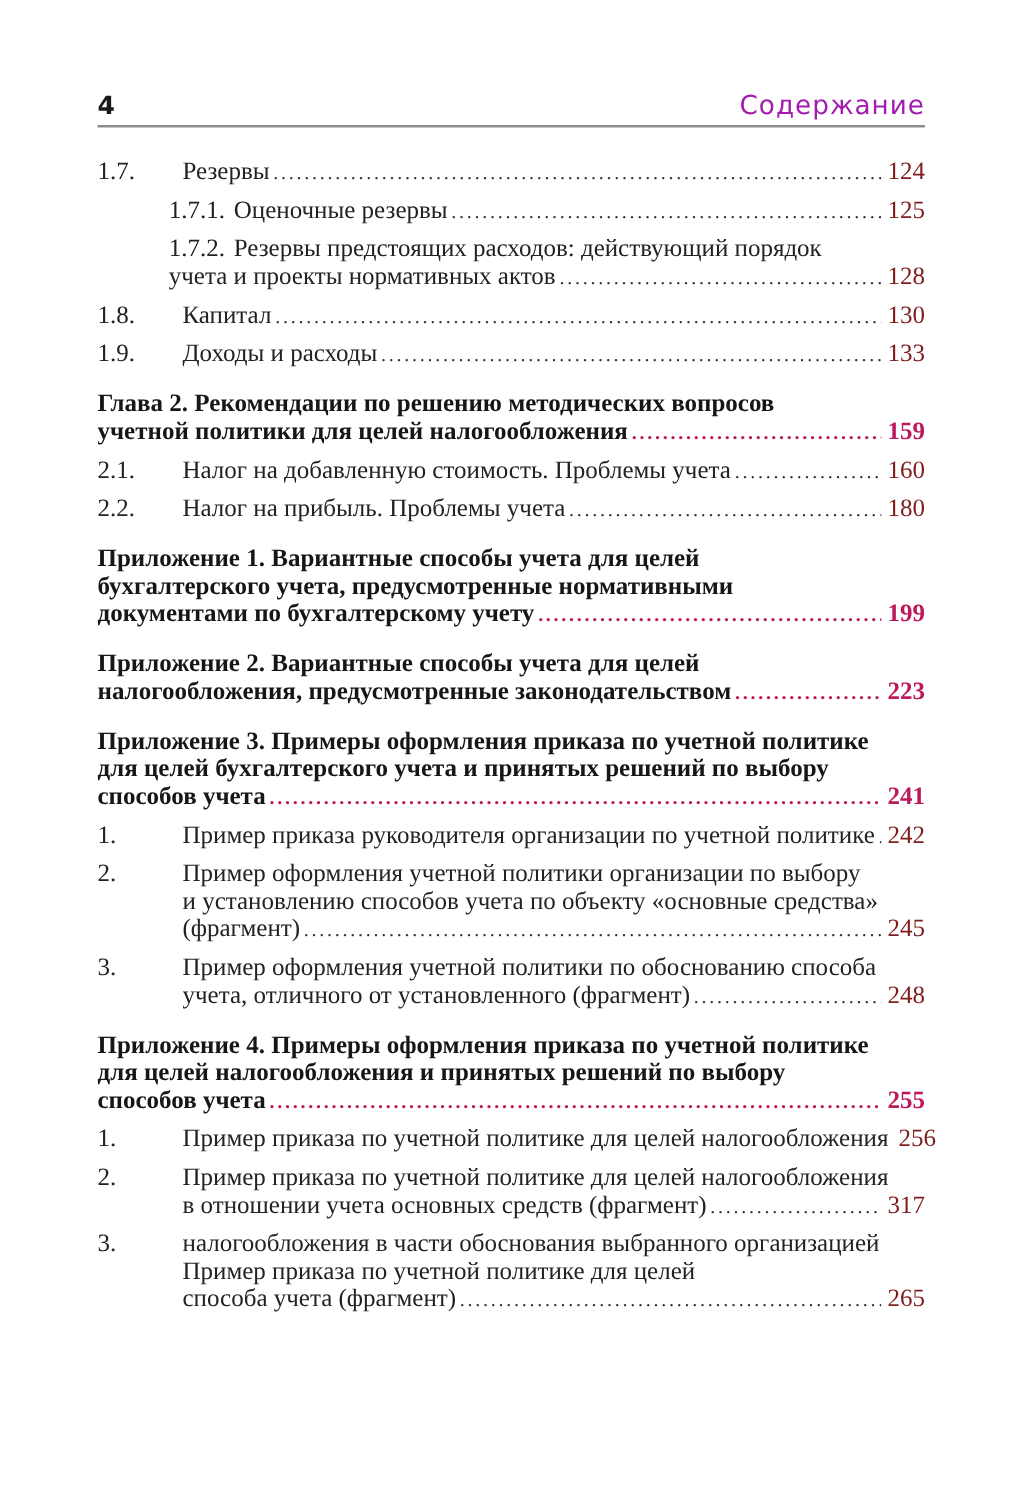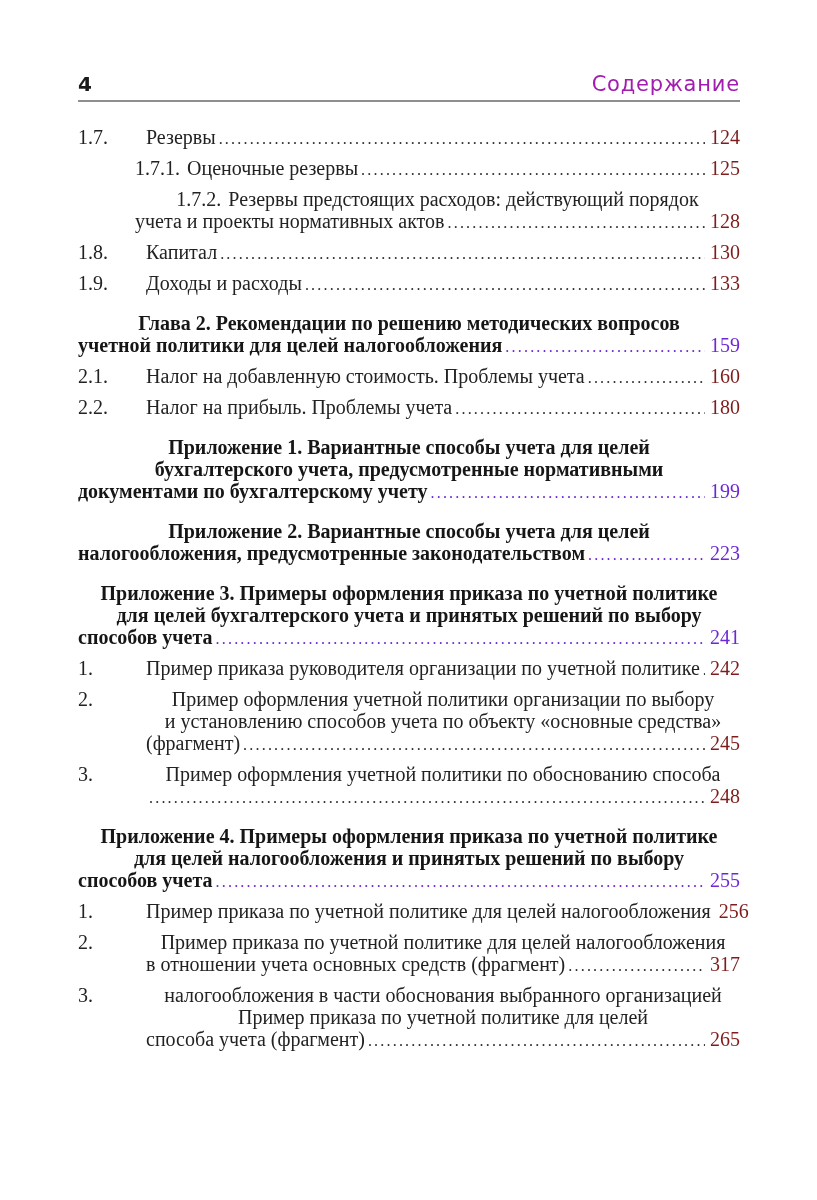--- a/index.html
+++ b/index.html
@@ -40,25 +40,25 @@
   .toc {
     margin-top: 24px;
     font-size: 20px;
     line-height: 22px;
   }
   .entry { display: flex; margin-bottom: 7px; gap: 28px; }
   .entry .label {
     flex: none;
     width: 40px;
   }
-  .entry .body { flex: 1; min-width: 0; text-align: center; }
+  .entry .body { flex: 1; min-width: 0; }
   .entry.sub { margin-left: 57px; }
   .entry.sub .inline-label { margin-right: 7px; }
   .entry.chapter { font-weight: 700; color: #161616; margin-top: 16px; }
-  .entry.chapter .pg, .entry.chapter .dots { font-weight: 400; color: #6d28d9; }
+  .entry.chapter .pg, .entry.chapter .dots { font-weight: 700; color: #be185d; }
   .line.last { display: flex; align-items: baseline; }
   .line.last .txt { flex: none; }
   .dots {
     flex: 1 1 auto;
     overflow: hidden;
     white-space: nowrap;
     margin: 0 5px 0 3px;
     color: #2f2f2f;
     font-weight: 400;
     font-size: 16px;
@@ -210,20 +210,21 @@
             <span class="dots"></span>
             <span class="pg">245</span>
           </div>
         </div>
       </div>
       <div class="entry item">
         <span class="label">3.</span>
         <div class="body">
           <div class="line"><span class="txt">Пример оформления учетной политики по обоснованию способа</span></div>
           <div class="line last">
+            <span class="txt">учета, отличного от установленного (фрагмент)</span>
             <span class="dots"></span>
             <span class="pg">248</span>
           </div>
         </div>
       </div>
       <div class="entry chapter">
         <div class="body">
           <div class="line"><span class="txt">Приложение 4. Примеры оформления приказа по учетной политике</span></div>
           <div class="line"><span class="txt">для целей налогообложения и принятых решений по выбору</span></div>
           <div class="line last">

